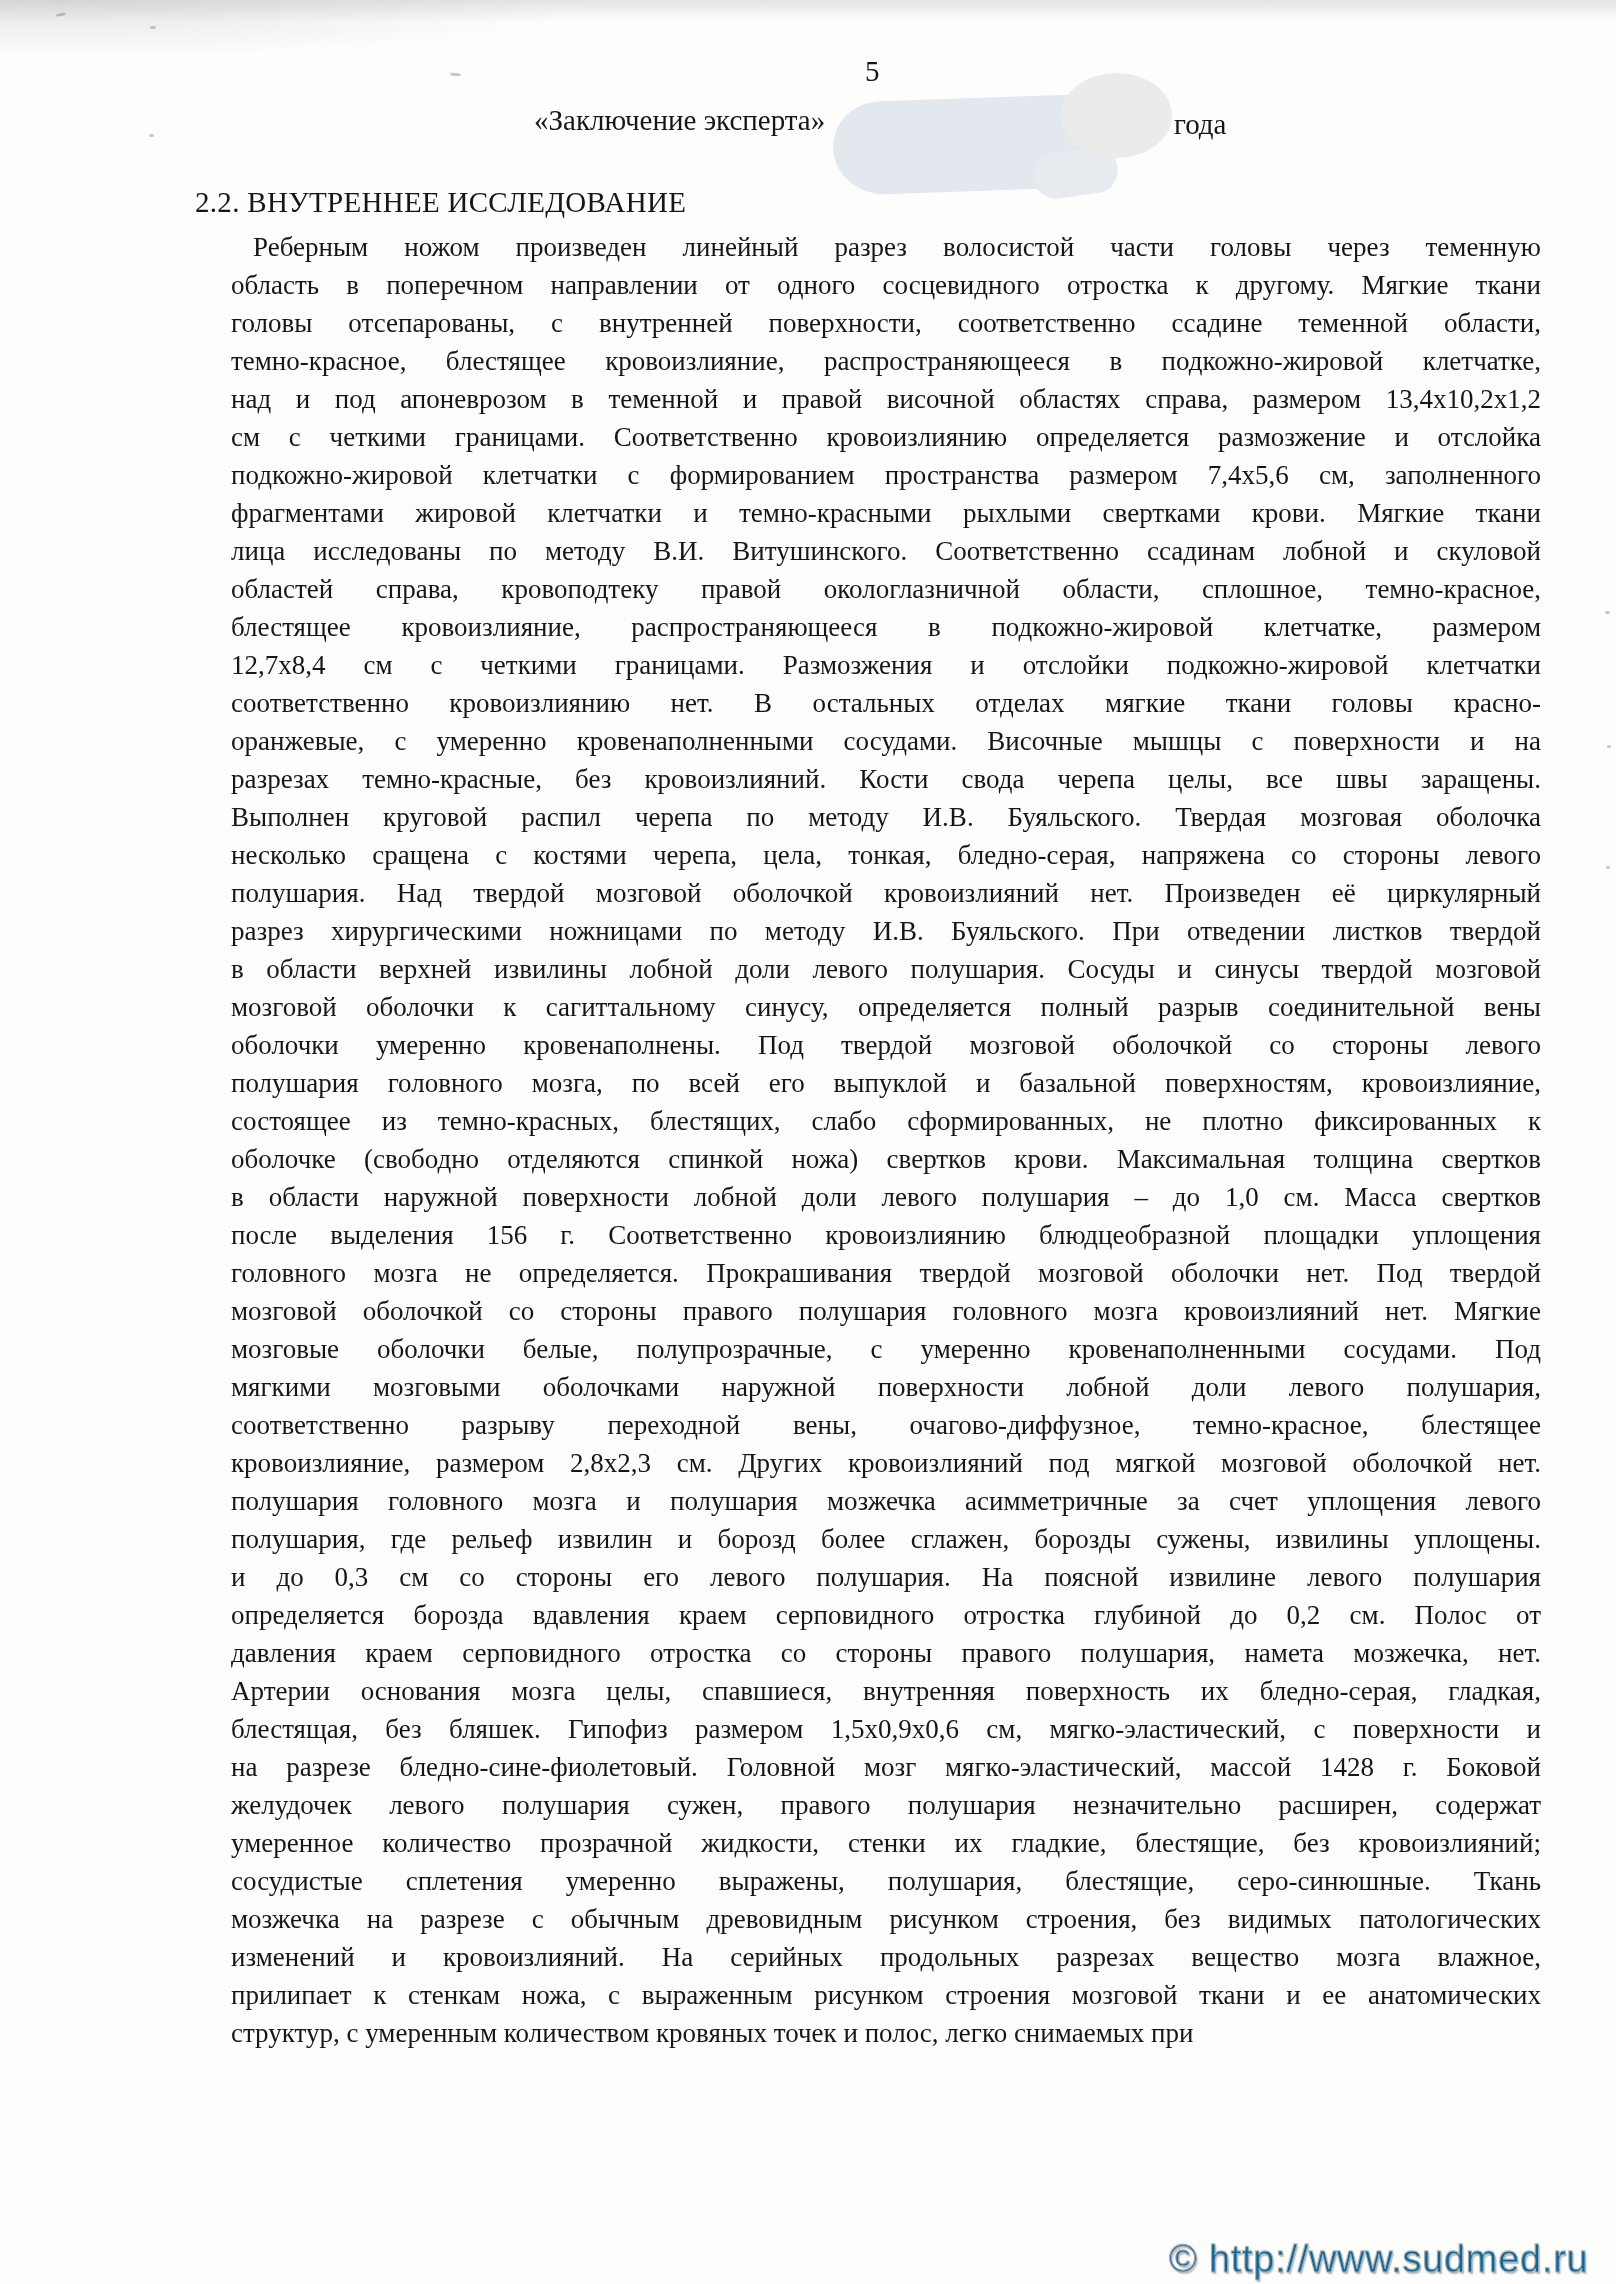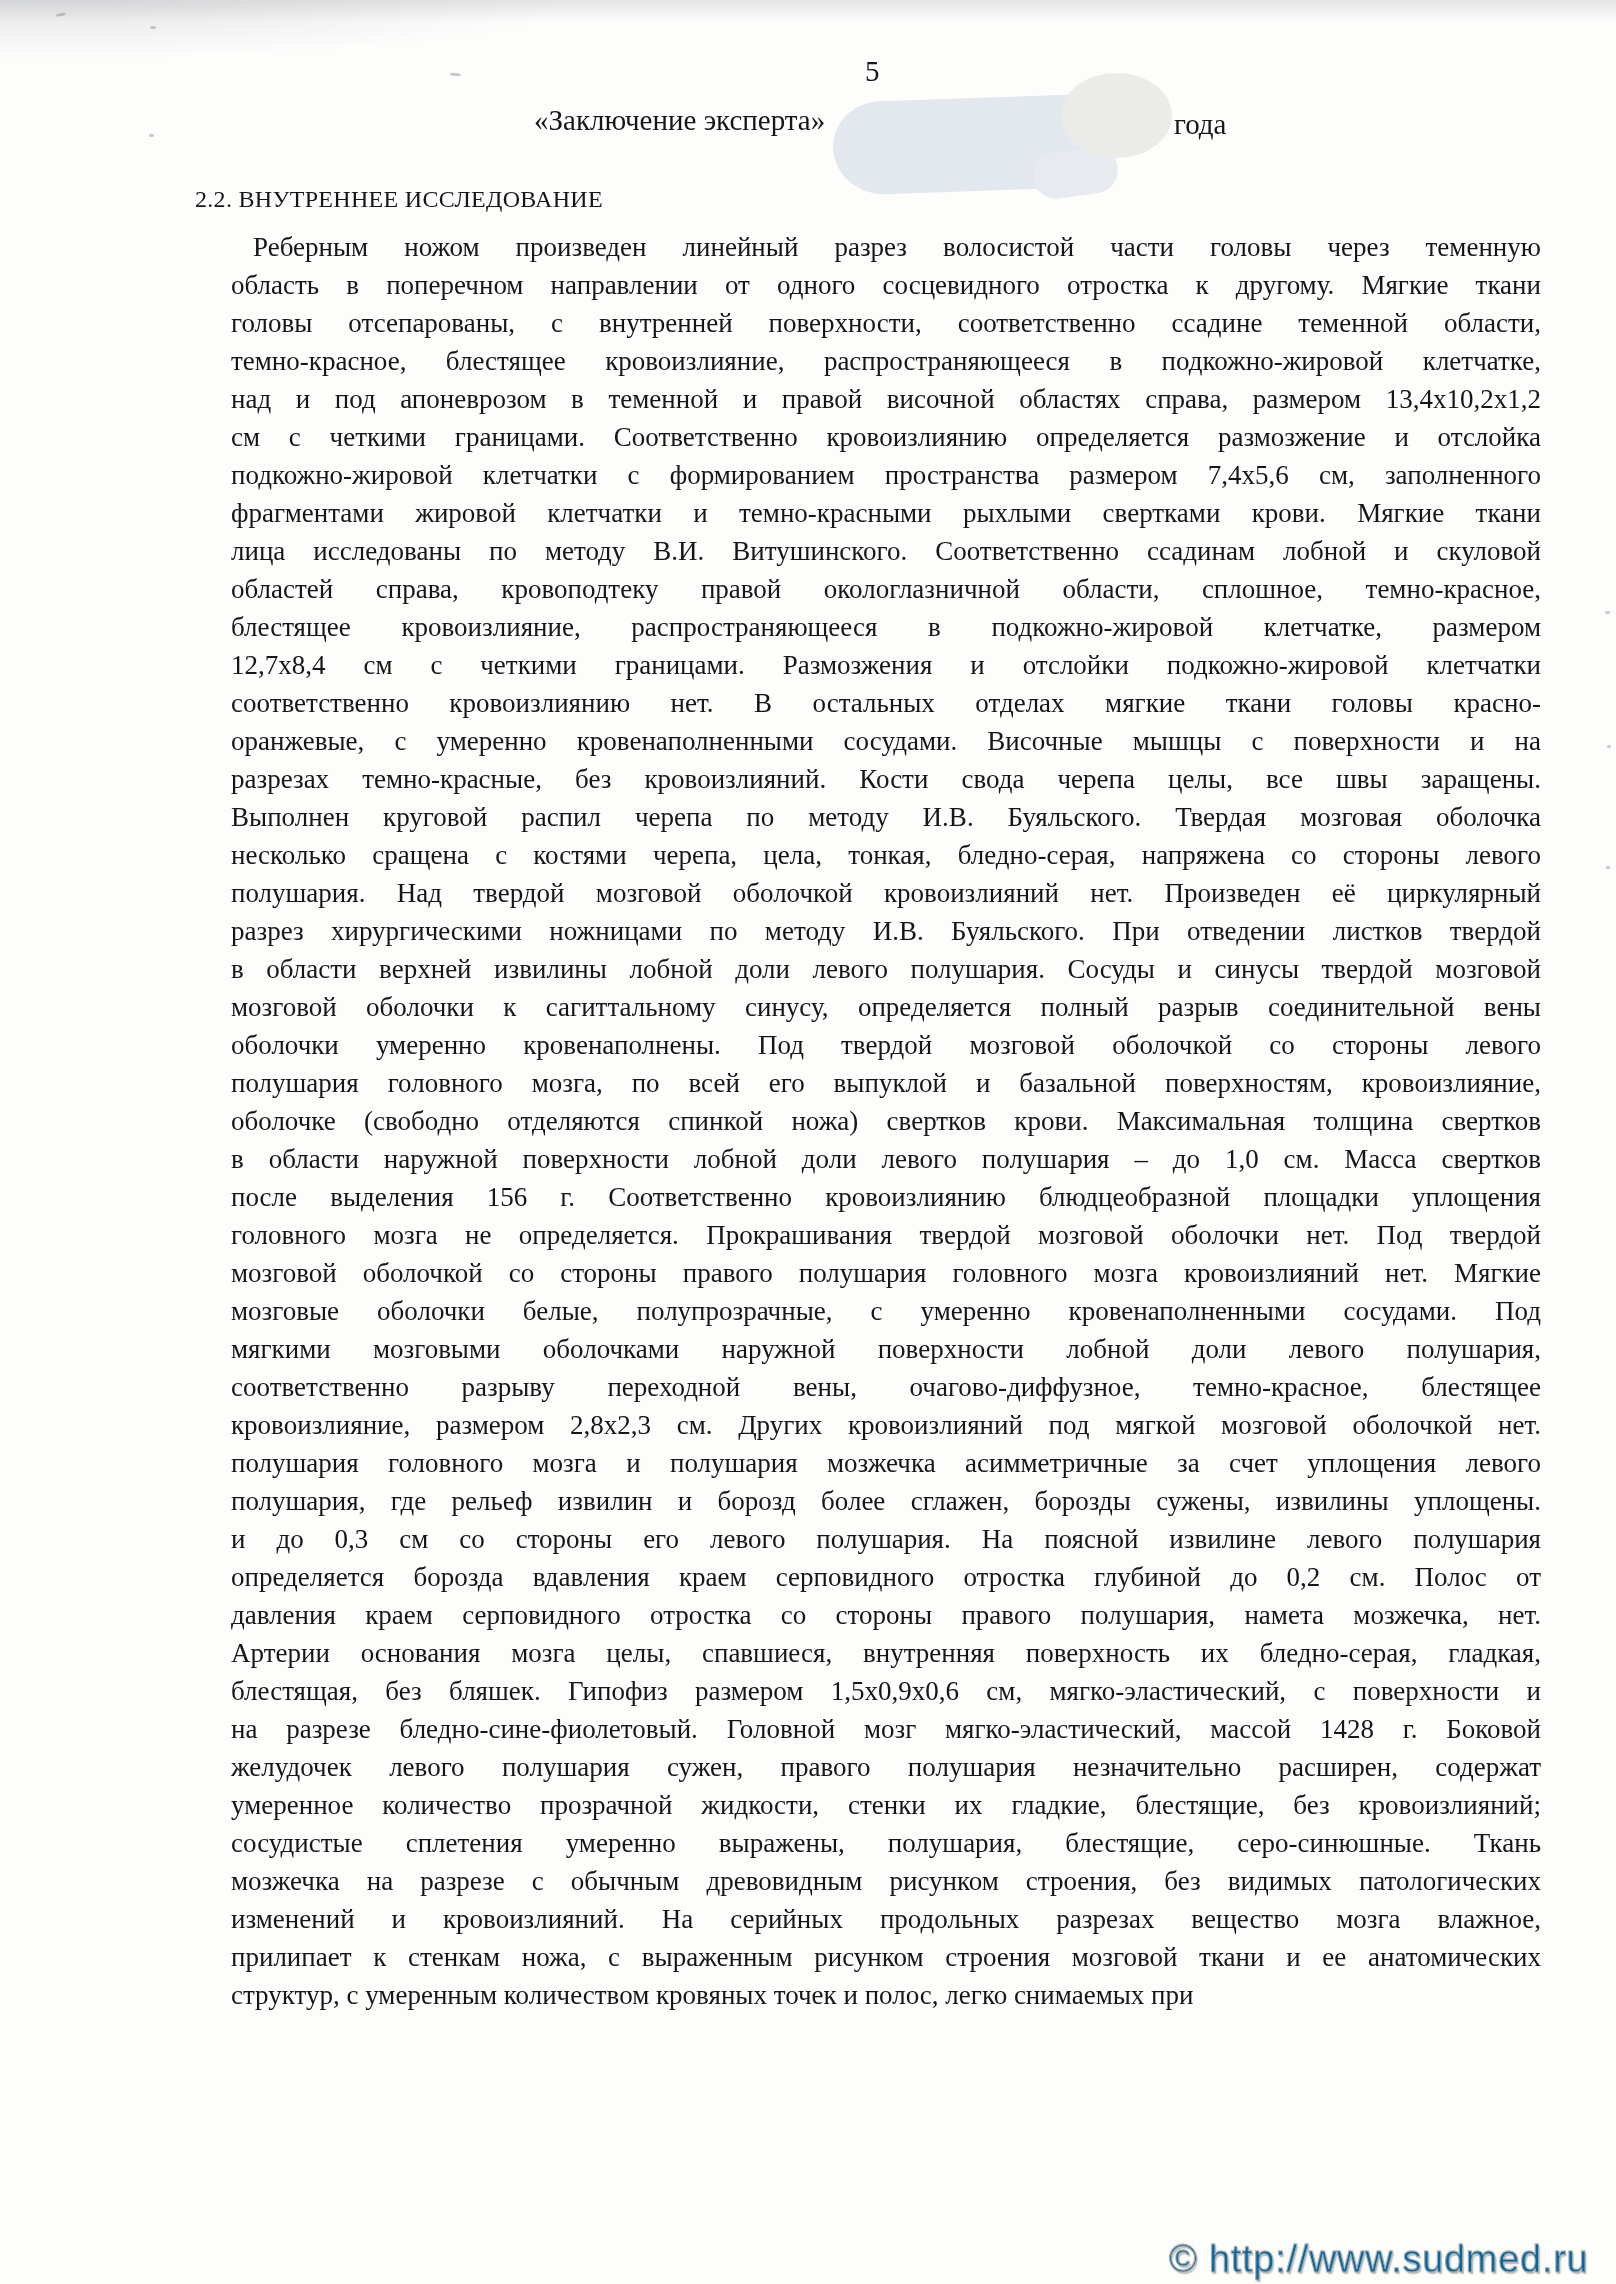--- a/index.html
+++ b/index.html
@@ -62,21 +62,21 @@
   .redaction-blob-tail {
     position: absolute; left: 1033px; top: 150px;
     width: 85px; height: 46px;
     background: #e7ebf0;
     border-radius: 26px;
     transform: rotate(-8deg);
   }
 
   .section-heading {
     position: absolute; left: 195px; top: 186px;
-    font-size: 24px; white-space: nowrap; letter-spacing: 0.3px;
+    font-size: 29px; white-space: nowrap; letter-spacing: 0.3px;
   }
 
   .body-text {
     position: absolute; left: 195px; top: 228px;
     width: 1346px;
   }
   .bodyline {
     font-size: 27px;
     height: 38px; line-height: 38px;
     text-align: justify;
@@ -144,20 +144,21 @@
       <div class="bodyline">оранжевые, с умеренно кровенаполненными сосудами. Височные мышцы с поверхности и на</div>
       <div class="bodyline">разрезах темно-красные, без кровоизлияний. Кости свода черепа целы, все швы заращены.</div>
       <div class="bodyline">Выполнен круговой распил черепа по методу И.В. Буяльского. Твердая мозговая оболочка</div>
       <div class="bodyline">несколько сращена с костями черепа, цела, тонкая, бледно-серая, напряжена со стороны левого</div>
       <div class="bodyline">полушария. Над твердой мозговой оболочкой кровоизлияний нет. Произведен её циркулярный</div>
       <div class="bodyline">разрез хирургическими ножницами по методу И.В. Буяльского. При отведении листков твердой</div>
       <div class="bodyline">в области верхней извилины лобной доли левого полушария. Сосуды и синусы твердой мозговой</div>
       <div class="bodyline">мозговой оболочки к сагиттальному синусу, определяется полный разрыв соединительной вены</div>
       <div class="bodyline">оболочки умеренно кровенаполнены. Под твердой мозговой оболочкой со стороны левого</div>
       <div class="bodyline">полушария головного мозга, по всей его выпуклой и базальной поверхностям, кровоизлияние,</div>
+      <div class="bodyline">состоящее из темно-красных, блестящих, слабо сформированных, не плотно фиксированных к</div>
       <div class="bodyline">оболочке (свободно отделяются спинкой ножа) свертков крови. Максимальная толщина свертков</div>
       <div class="bodyline">в области наружной поверхности лобной доли левого полушария – до 1,0 см. Масса свертков</div>
       <div class="bodyline">после выделения 156 г. Соответственно кровоизлиянию блюдцеобразной площадки уплощения</div>
       <div class="bodyline">головного мозга не определяется. Прокрашивания твердой мозговой оболочки нет. Под твердой</div>
       <div class="bodyline">мозговой оболочкой со стороны правого полушария головного мозга кровоизлияний нет. Мягкие</div>
       <div class="bodyline">мозговые оболочки белые, полупрозрачные, с умеренно кровенаполненными сосудами. Под</div>
       <div class="bodyline">мягкими мозговыми оболочками наружной поверхности лобной доли левого полушария,</div>
       <div class="bodyline">соответственно разрыву переходной вены, очагово-диффузное, темно-красное, блестящее</div>
       <div class="bodyline">кровоизлияние, размером 2,8х2,3 см. Других кровоизлияний под мягкой мозговой оболочкой нет.</div>
       <div class="bodyline">полушария головного мозга и полушария мозжечка асимметричные за счет уплощения левого</div>

